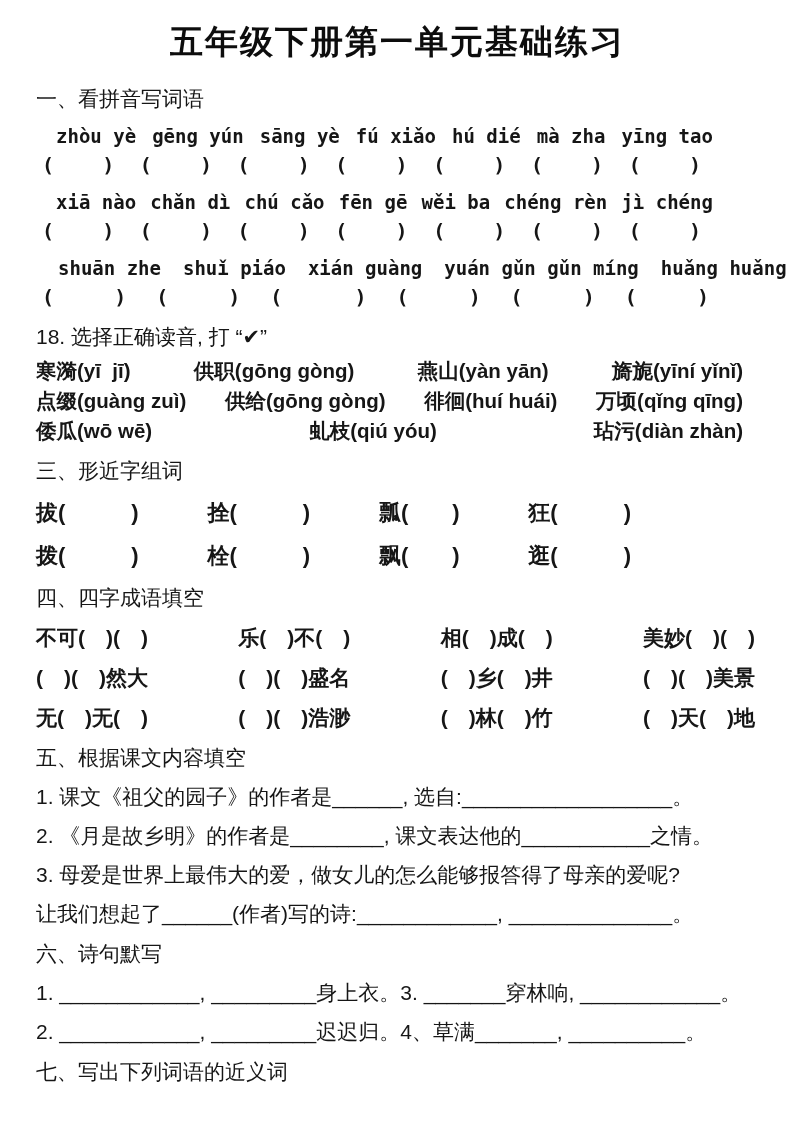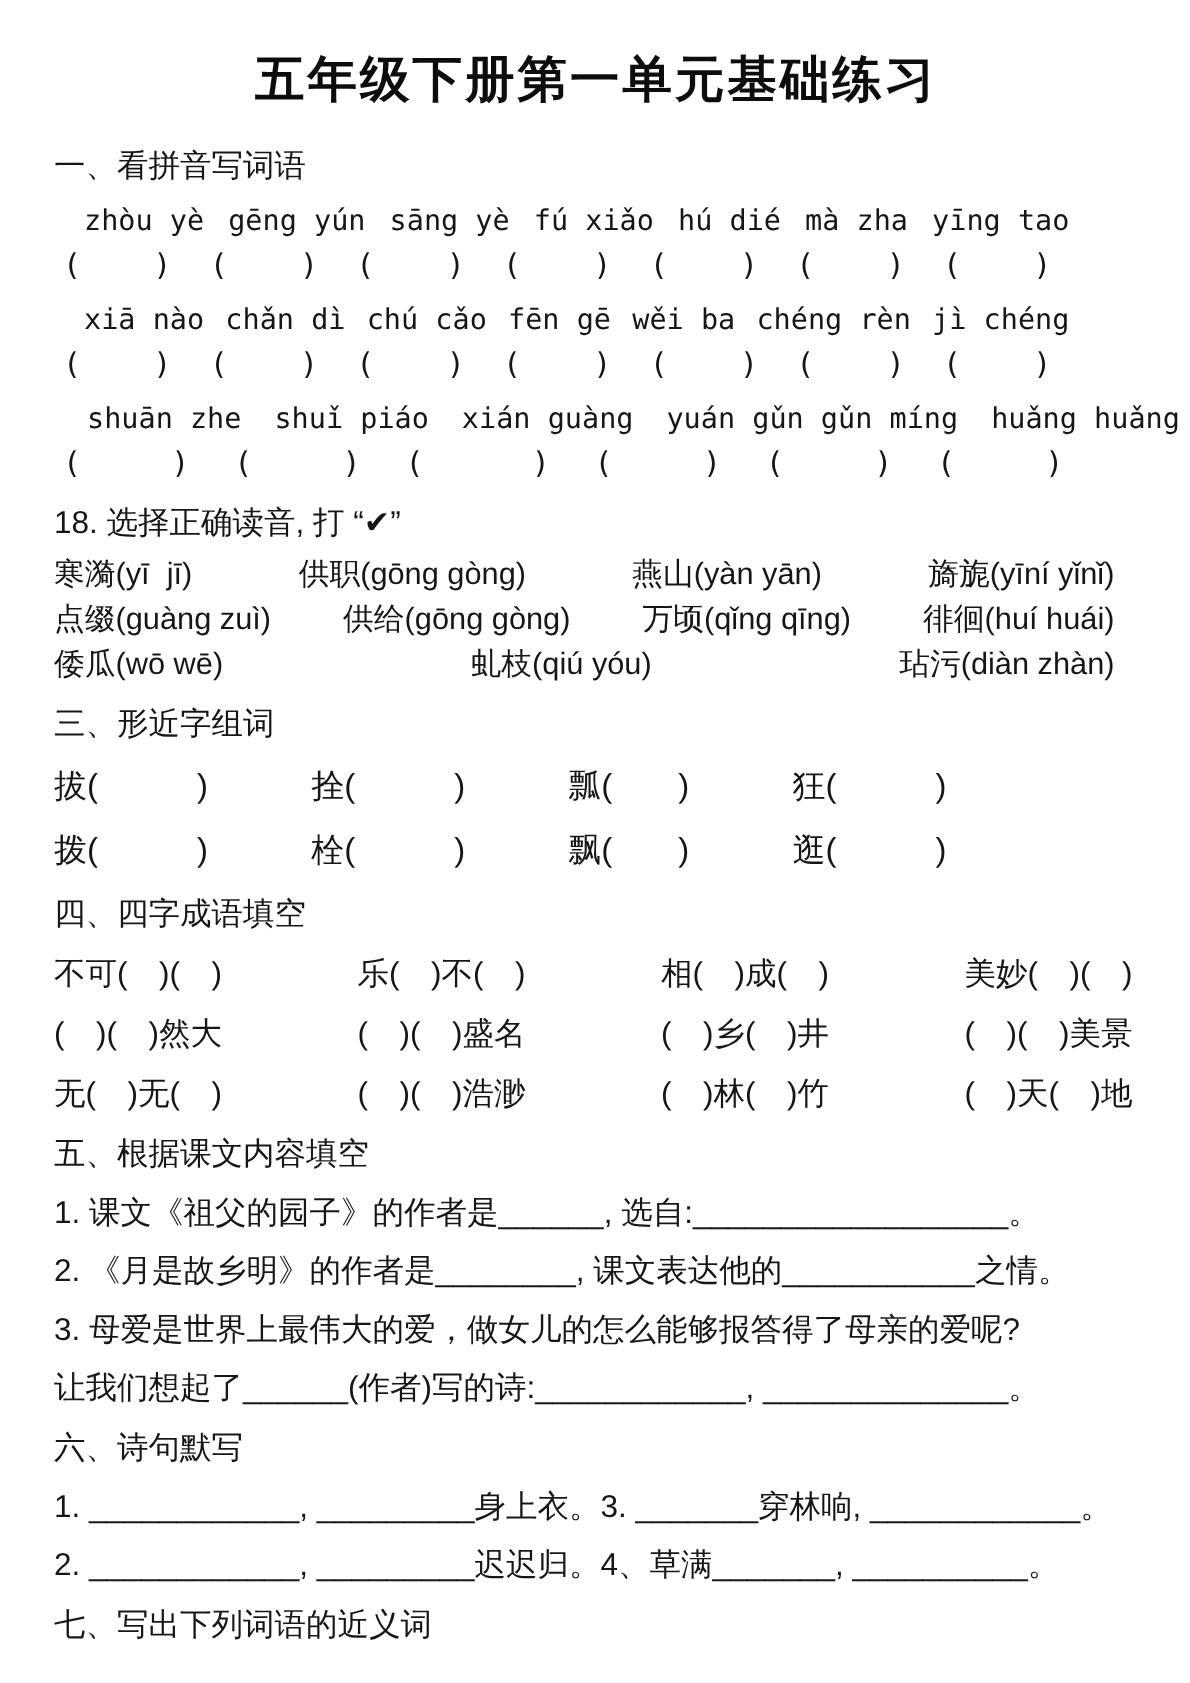--- a/index.html
+++ b/index.html
@@ -5,41 +5,42 @@
   html, body { margin: 0; padding: 0; background: #ffffff; }
   .page {
     position: relative;
     width: 793px;
     height: 1122px;
     margin: 0 auto;
     background: #ffffff;
     color: #161616;
     font-family: "Liberation Sans", "DejaVu Sans", sans-serif;
     box-sizing: border-box;
-    padding: 25px 34px 10px 36px;
+    padding: 14px 34px 10px 36px;
     overflow: hidden;
   }
   .title {
     text-align: center;
     font-size: 33px;
     font-weight: 700;
     letter-spacing: 2px;
     margin: 6px 0 20px 0;
     color: #0d0d0d;
   }
   .section { margin: 0; }
   .h {
     font-size: 21px;
     margin: 12px 0 6px 0;
     white-space: pre-wrap;
   }
   .row {
     display: flex;
     justify-content: space-between;
     align-items: flex-end;
+    font-weight: bold;
   }
   .pinyin-row {
     font-family: "DejaVu Sans Mono", monospace;
     font-size: 19px;
     margin-top: 12px;
     padding: 0 46px 0 20px;
   }
   .pinyin-row.r3 { padding: 0 40px 0 22px; gap: 22px; }
   .paren-row {
     font-family: "DejaVu Sans Mono", monospace;
@@ -139,22 +140,22 @@
     <div class="h">18. 选择正确读音, 打 “✔”</div>
     <div class="row choice-row">
         <span class="ci">寒漪(yī  jī)</span>
         <span class="ci">供职(gōng gòng)</span>
         <span class="ci">燕山(yàn yān)</span>
         <span class="ci">旖旎(yīní yǐnǐ)</span>
       </div>
     <div class="row choice-row">
         <span class="ci">点缀(guàng zuì)</span>
         <span class="ci">供给(gōng gòng)</span>
+        <span class="ci">徘徊(huí huái)</span>
         <span class="ci">万顷(qǐng qīng)</span>
-        <span class="ci">徘徊(huí huái)</span>
       </div>
     <div class="row choice-row">
         <span class="ci">倭瓜(wō wē)</span>
         <span class="ci">虬枝(qiú yóu)</span>
         <span class="ci">玷污(diàn zhàn)</span>
       </div>
   </div>
 
   <div class="section">
     <div class="h">三、形近字组词</div>

